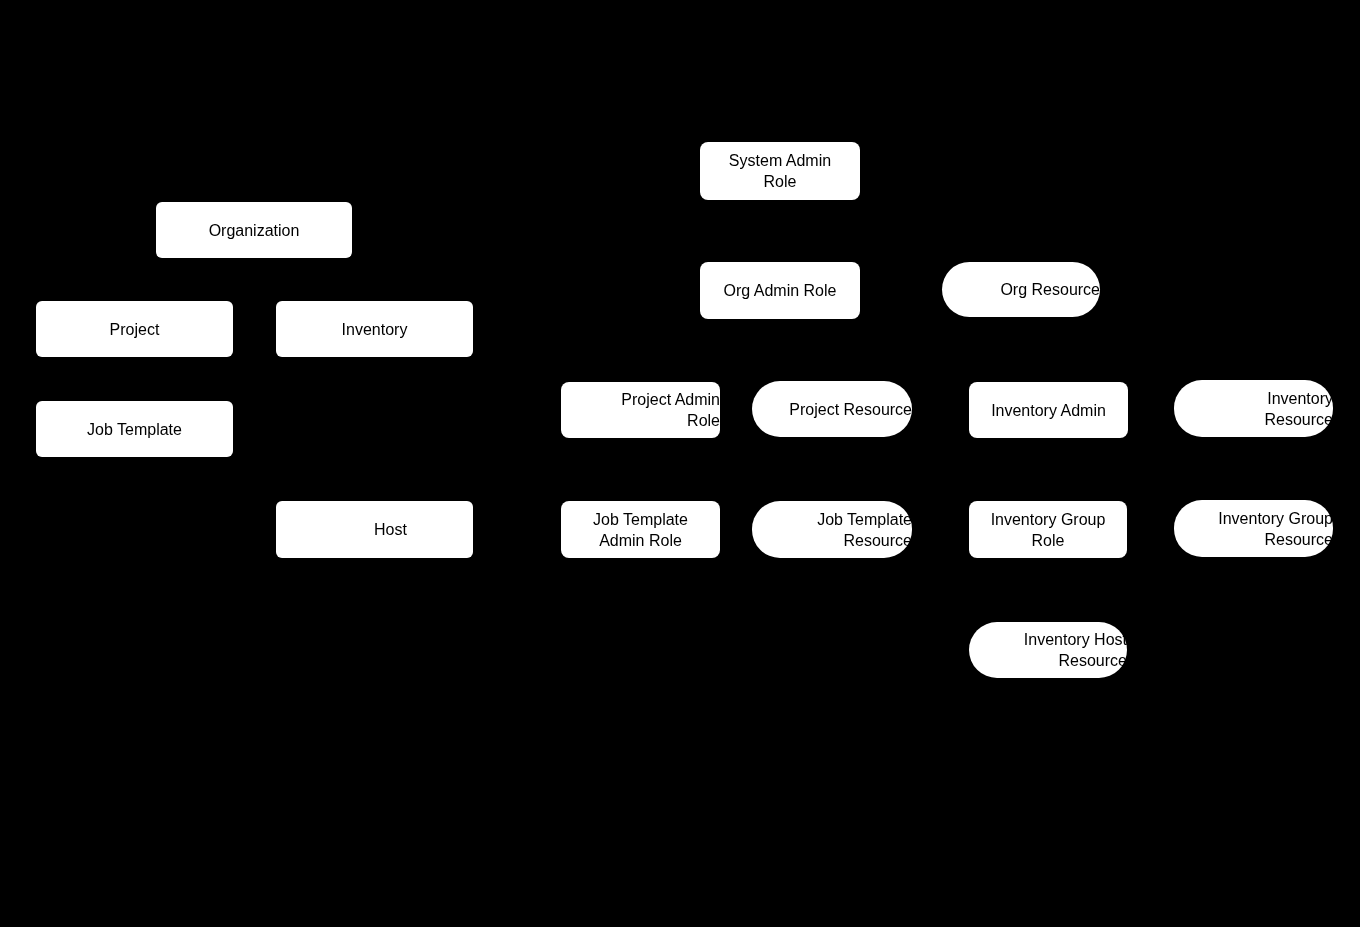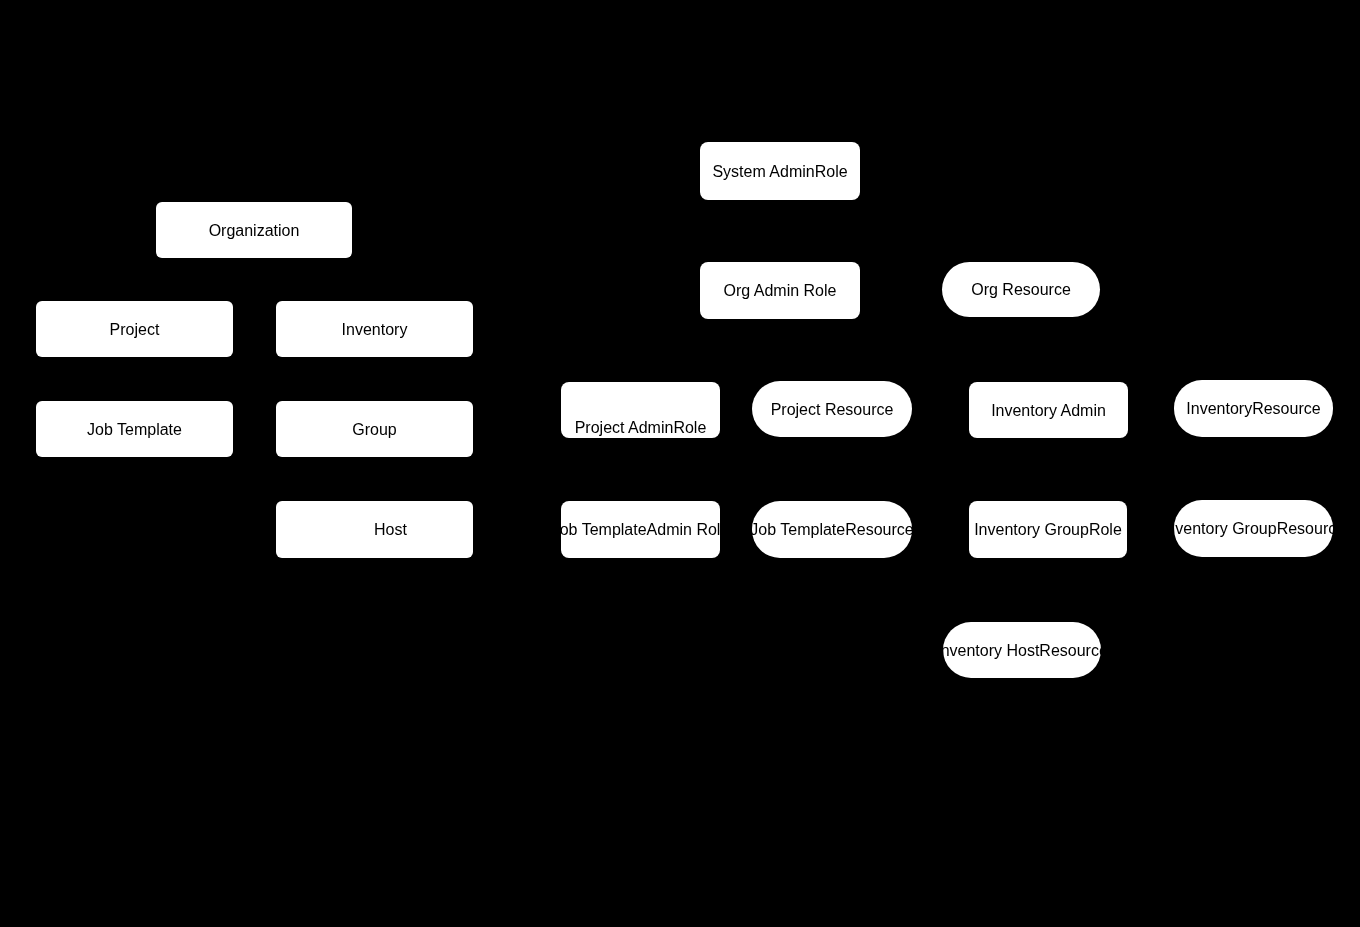--- a/index.html
+++ b/index.html
@@ -19,49 +19,47 @@
     position: relative;
     width: 1360px;
     height: 927px;
     background: var(--bg);
   }
   .node {
     position: absolute;
     background: var(--node-fill);
     color: var(--node-text);
     display: flex;
+    flex-direction: column;
     align-items: center;
     justify-content: center;
     text-align: center;
     font-size: 16px;
     line-height: 21px;
   }
   .node.rect-wide { border-radius: 6px; margin-left: 15px; }
   .node.rect { border-radius: 8px; }
-  .node.stadium { border-radius: 28px; }
+  .node.stadium { border-radius: 28px; align-items: flex-end; }
   .node-line { white-space: nowrap; }
 </style>
 </head>
 <body>
 
 <div class="canvas">
     <div class="node rect-wide" style="left: 141px; top: 202px; width: 196px; height: 56px;">
       <div class="node-line">Organization</div>
     </div>
     <div class="node rect-wide" style="left: 21px; top: 301px; width: 197px; height: 56px;">
       <div class="node-line">Project</div>
     </div>
     <div class="node rect-wide" style="left: 261px; top: 301px; width: 197px; height: 56px;">
       <div class="node-line">Inventory</div>
     </div>
     <div class="node rect-wide" style="left: 21px; top: 401px; width: 197px; height: 56px;">
       <div class="node-line">Job Template</div>
-    </div>
-    <div class="node rect-wide" style="left: 261px; top: 401px; width: 197px; height: 56px;">
-      <div class="node-line">Group</div>
     </div>
     <div class="node rect-wide" style="left: 261px; top: 501px; width: 197px; height: 57px; padding-left: 32px;">
       <div class="node-line">Host</div>
     </div>
     <div class="node rect" style="left: 700px; top: 142px; width: 160px; height: 58px;">
       <div class="node-line">System Admin</div>
       <div class="node-line">Role</div>
     </div>
     <div class="node rect" style="left: 700px; top: 262px; width: 160px; height: 57px;">
       <div class="node-line">Org Admin Role</div>
@@ -92,17 +90,17 @@
       <div class="node-line">Resource</div>
     </div>
     <div class="node rect" style="left: 969px; top: 501px; width: 158px; height: 57px;">
       <div class="node-line">Inventory Group</div>
       <div class="node-line">Role</div>
     </div>
     <div class="node stadium" style="left: 1174px; top: 500px; width: 159px; height: 57px;">
       <div class="node-line">Inventory Group</div>
       <div class="node-line">Resource</div>
     </div>
-    <div class="node stadium" style="left: 943px; top: 622px; width: 158px; height: 56px;">
+    <div class="node stadium" style="left: 969px; top: 622px; width: 158px; height: 56px;">
       <div class="node-line">Inventory Host</div>
       <div class="node-line">Resource</div>
     </div>
   </div>
 
 </body></html>

